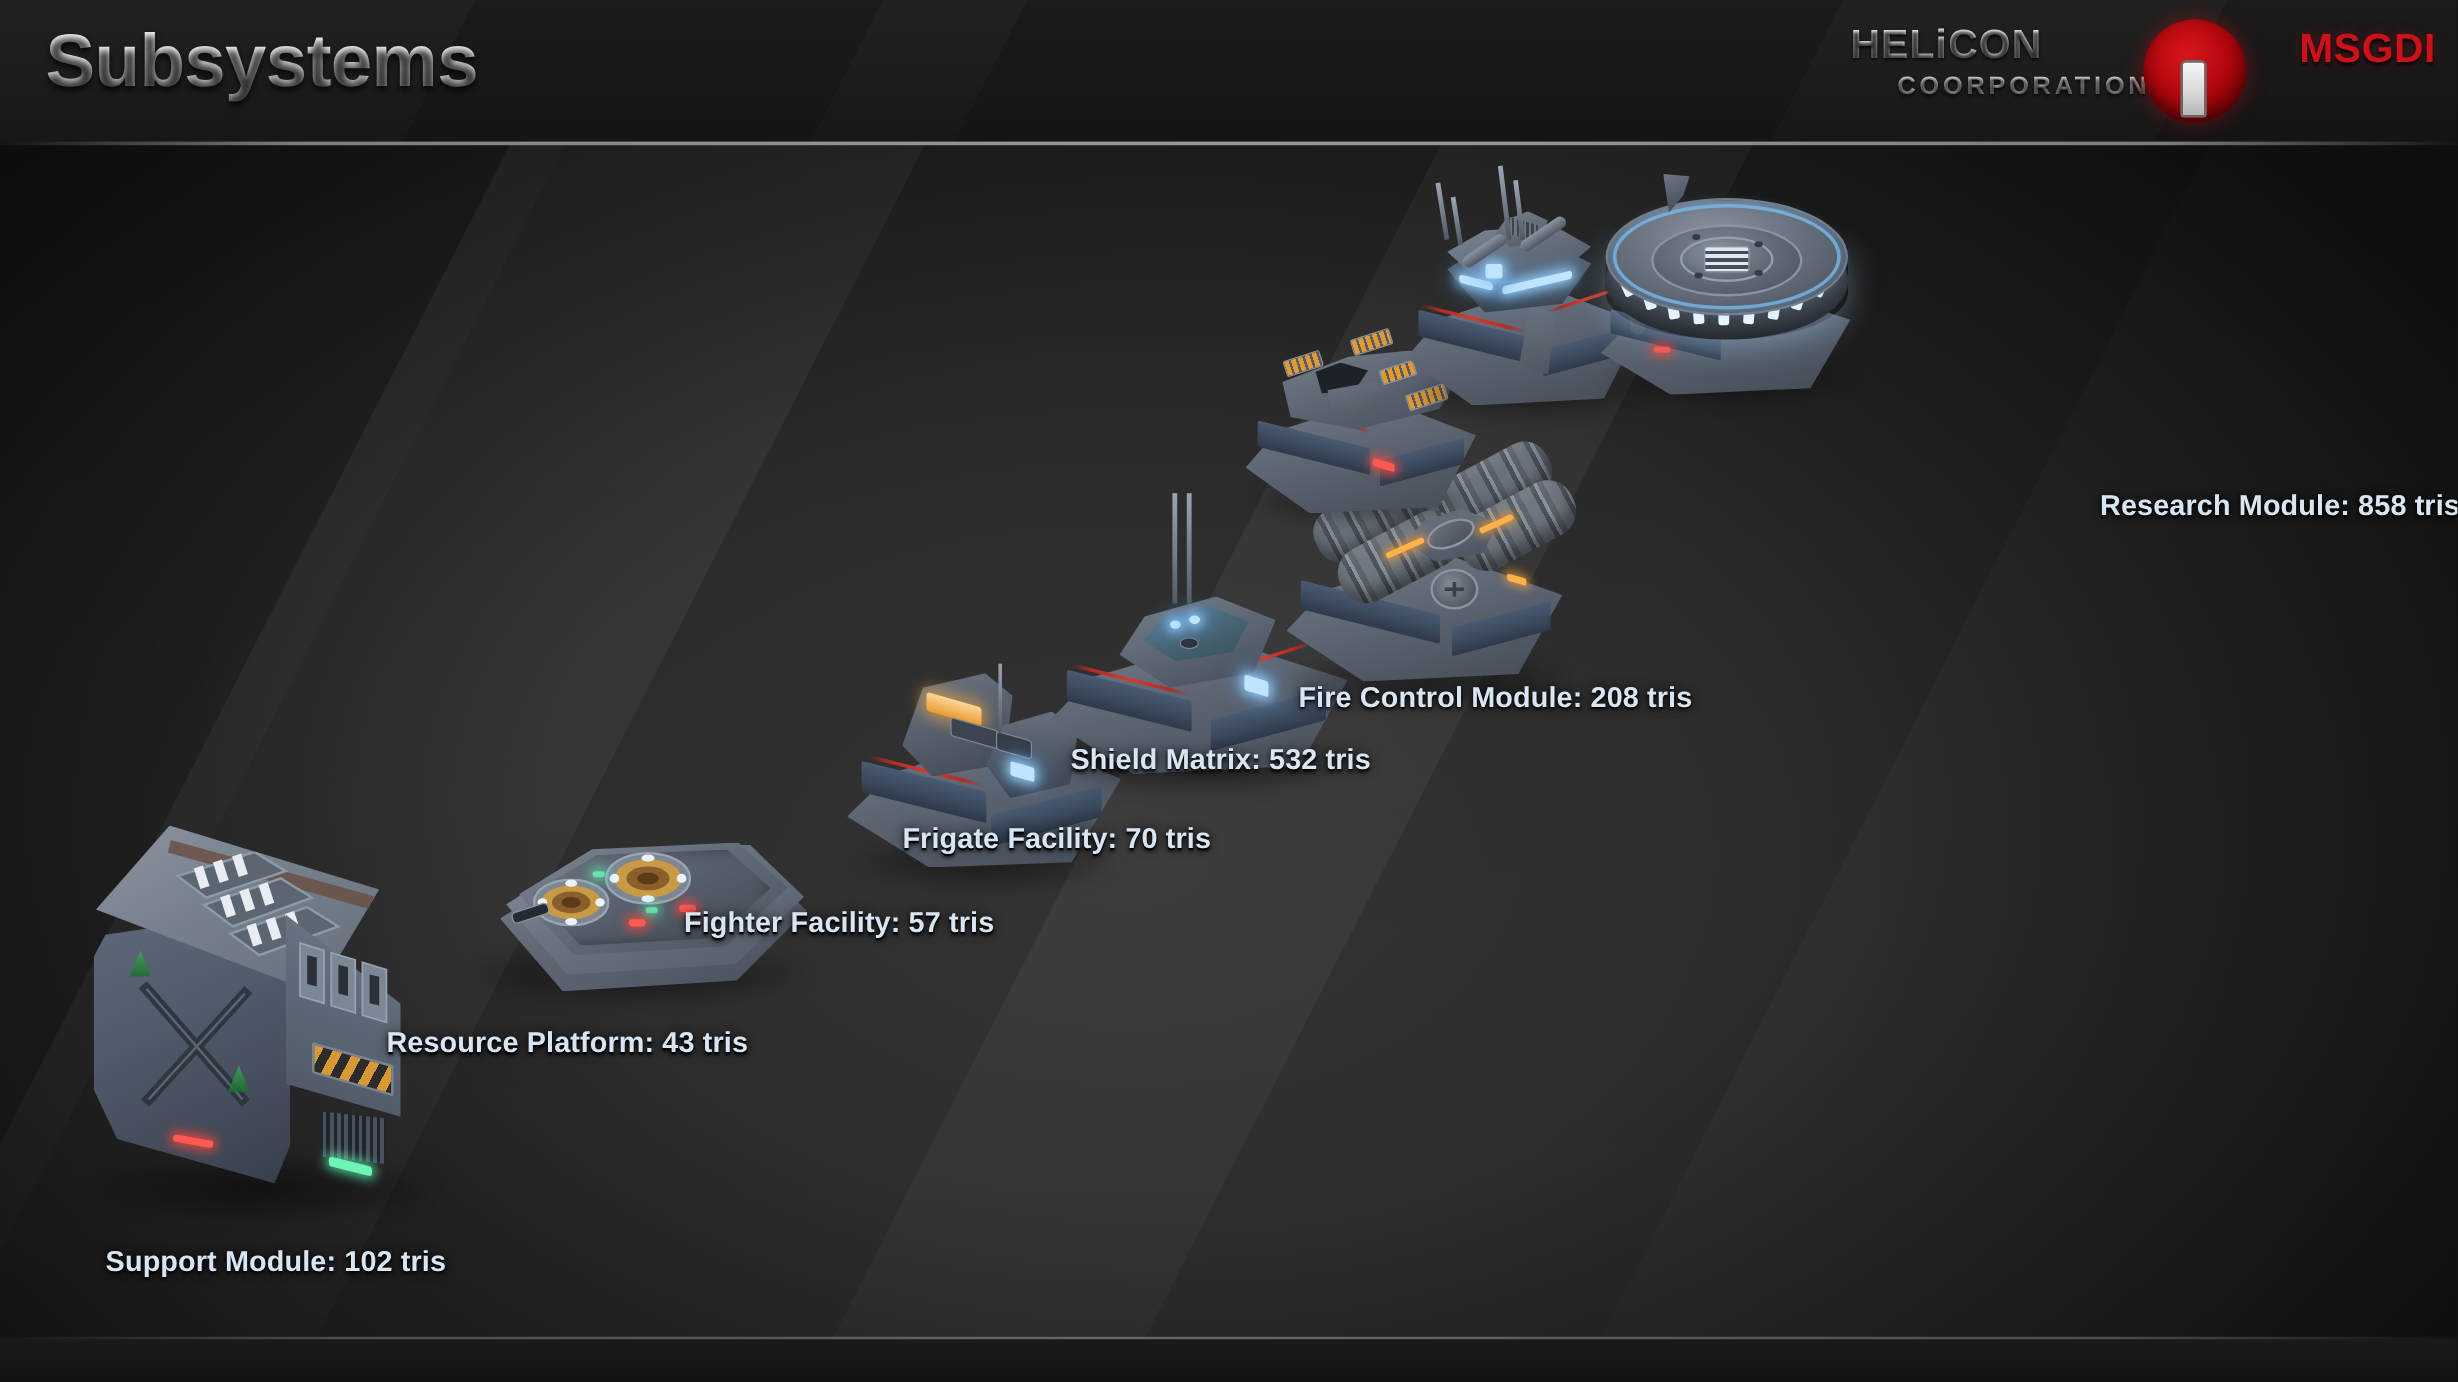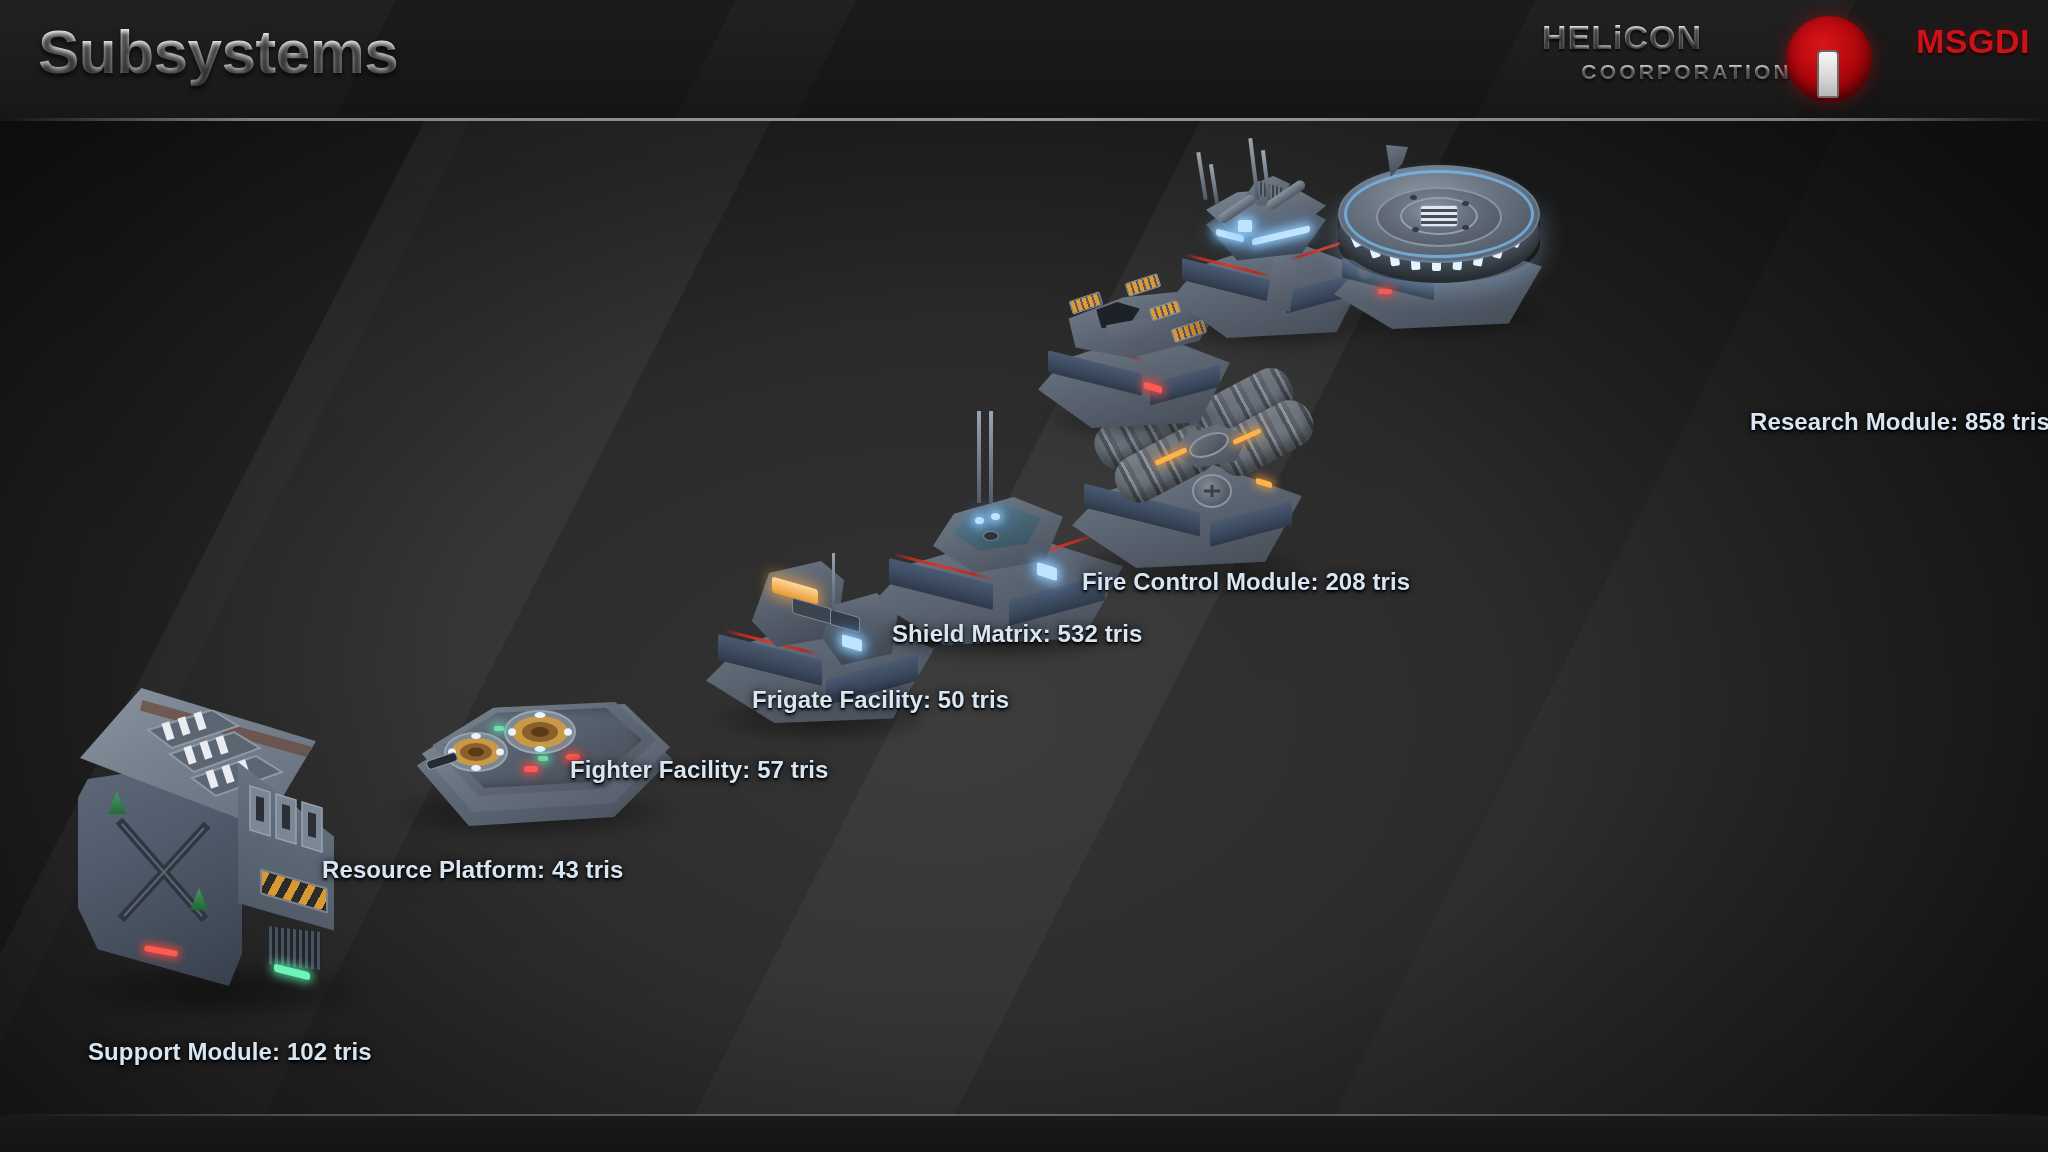--- a/index.html
+++ b/index.html
@@ -327,21 +327,21 @@
     <div class="glowblue" style="position:absolute; left:110px; top:62px; width:9px; height:7px; border-radius:50%;"></div>
     <div class="glowblue" style="position:absolute; left:126px; top:58px; width:9px; height:7px; border-radius:50%;"></div>
     <div style="position:absolute; left:118px; top:76px; width:16px; height:10px; border-radius:50%;
                 background:#2d343d; border:1px solid #7b8693;"></div>
     <div class="glowblue" style="position:absolute; left:172px; top:110px; width:20px; height:13px; border-radius:2px; transform:skewY(17deg);"></div>
     <div style="position:absolute; left:112px; top:-44px; width:4px; height:92px;
                 background:linear-gradient(to bottom,#9aa5b3,#515a66);"></div>
     <div style="position:absolute; left:124px; top:-44px; width:4px; height:92px;
                 background:linear-gradient(to bottom,#9aa5b3,#515a66);"></div>
   </div>
-  <div class="caption" style="left:752px; top:686px;">Frigate Facility: 50 tris</div>
+  <div class="caption" style="left:752px; top:686px;">Frigate Facility: 70 tris</div>
 
   <div class="model" style="left:1060px; top:388px; width:260px; height:200px;">
     <div class="shadow" style="left:16px; top:154px; width:226px; height:44px;"></div>
 
     <div style="position:absolute; left:12px; top:74px; width:230px; height:106px;
                 clip-path:polygon(14% 28%,58% 0%,100% 32%,84% 94%,28% 100%,0% 60%);
                 background:linear-gradient(165deg,#737d8a 0%,#5b6471 48%,#434b56 100%);"></div>
     <div class="blueband" style="position:absolute; left:24px; top:110px; width:116px; height:24px; transform:skewY(14deg); border-radius:2px;"></div>
     <div class="blueband" style="position:absolute; left:150px; top:124px; width:82px; height:24px; transform:skewY(-15deg); border-radius:2px;"></div>
 

